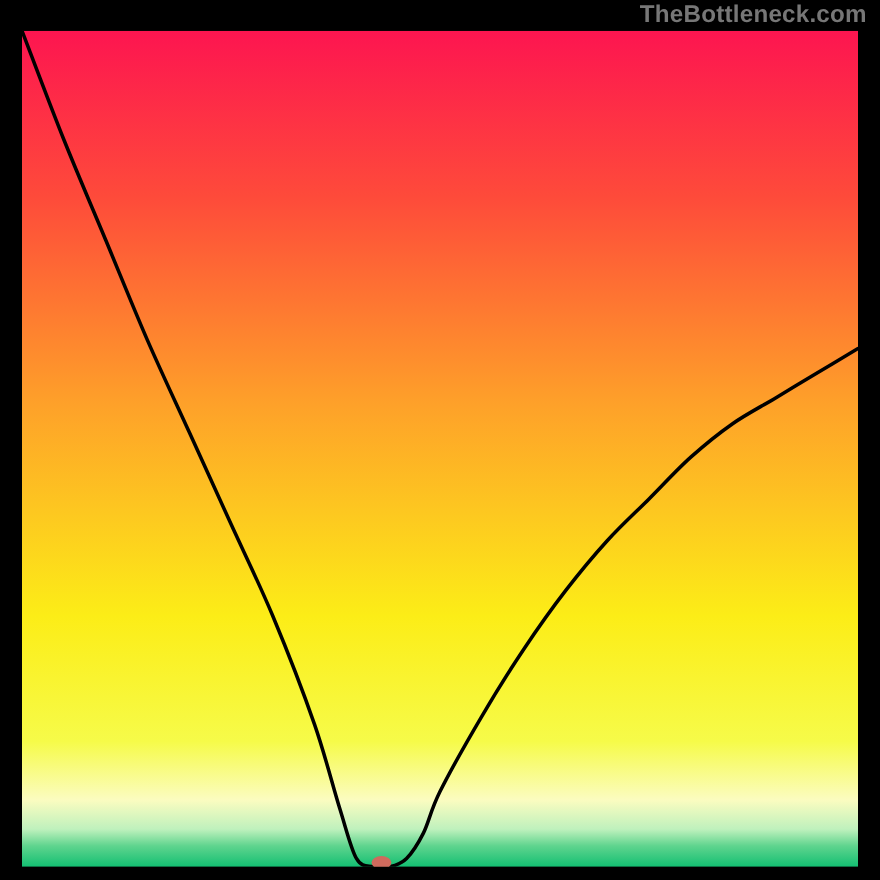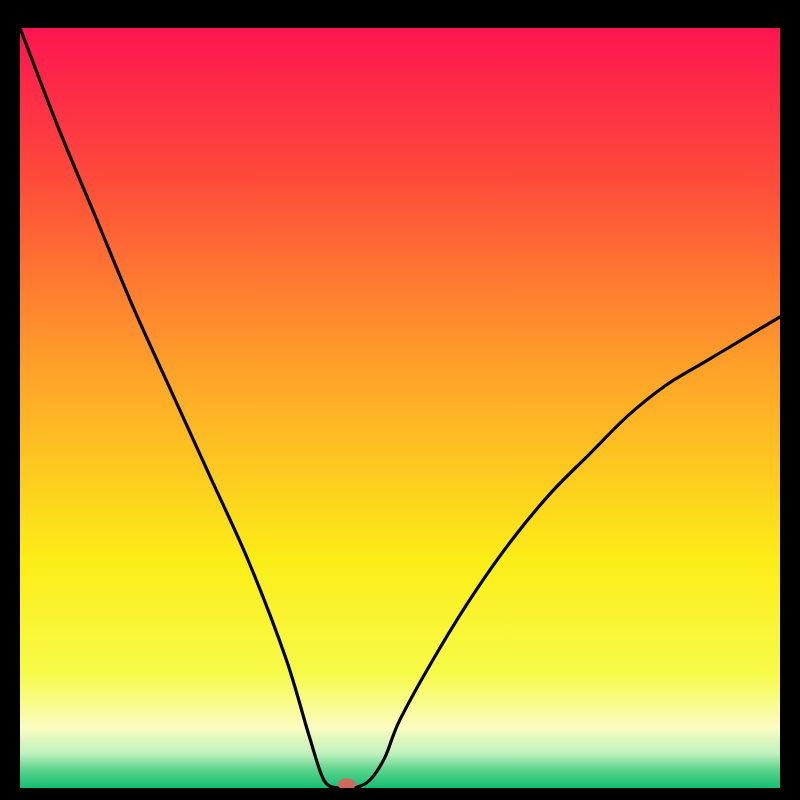--- a/index.html
+++ b/index.html
@@ -31,20 +31,21 @@
   }
   svg.plot {
     position: absolute;
     display: block;
   }
 </style>
 </head>
 <body>
 
 <div class="frame">
+  <div class="attribution">TheBottleneck.com</div>
   <svg class="plot" viewBox="0 0 760 760" preserveAspectRatio="none" style="left: 20px; top: 28px; width: 760px; height: 760px;">
     <defs>
       <linearGradient id="bg-grad" x1="0" y1="0" x2="0" y2="1">
           <stop offset="0%" stop-color="#fd1550"></stop>
           <stop offset="20%" stop-color="#fe4b3a"></stop>
           <stop offset="45%" stop-color="#fea229"></stop>
           <stop offset="70%" stop-color="#fced17"></stop>
           <stop offset="85%" stop-color="#f6fb49"></stop>
           <stop offset="92%" stop-color="#fbfcc0"></stop>
           <stop offset="95.5%" stop-color="#bff1bd"></stop>

